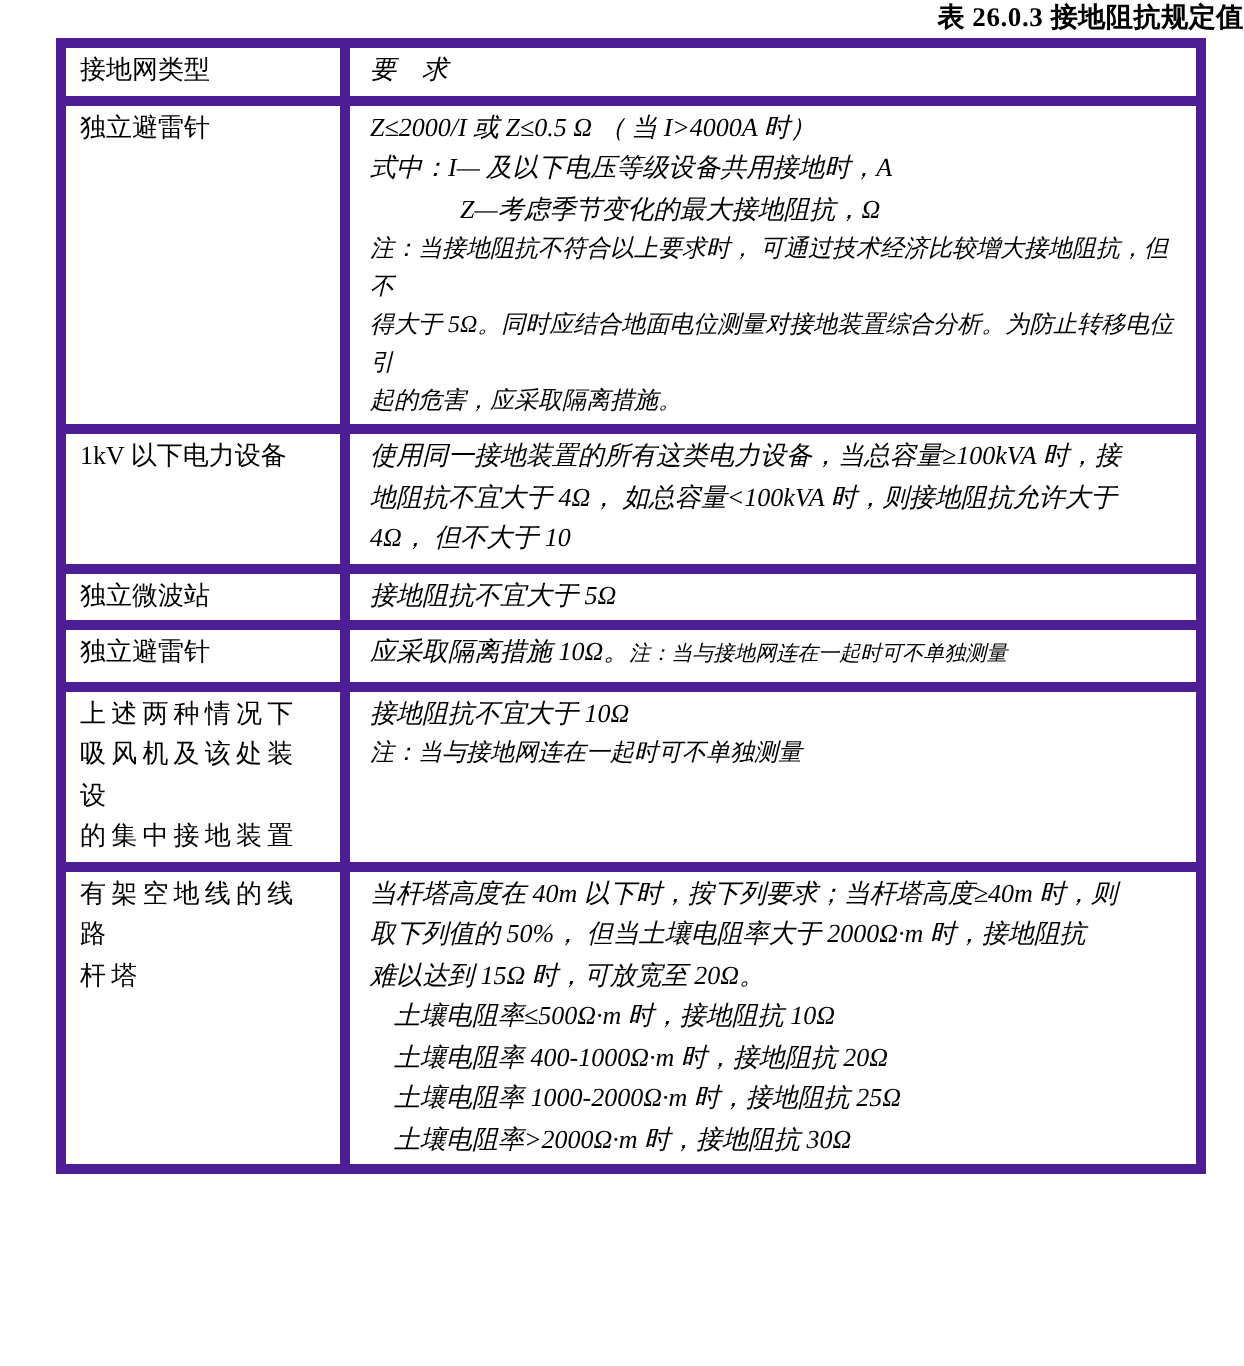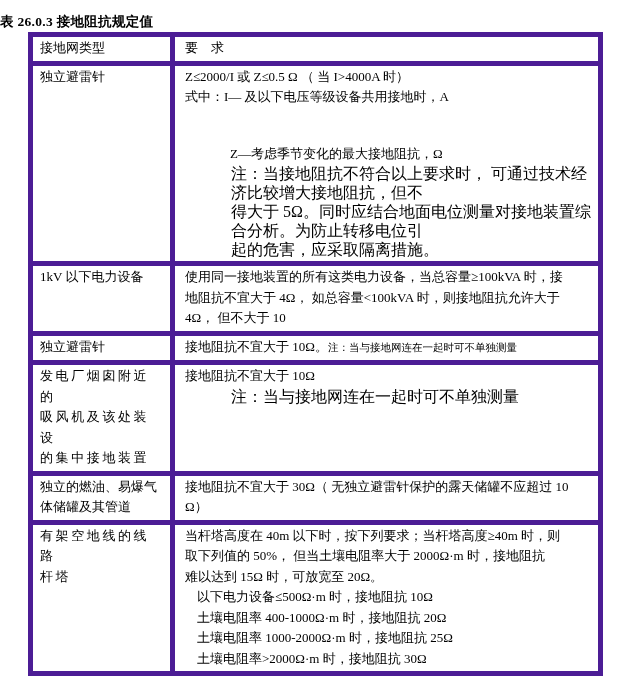--- a/index.html
+++ b/index.html
@@ -2,40 +2,40 @@
 <html><head>
 <meta charset="utf-8">
 <style>
   html,body { margin:0; padding:0; }
   body {
     width:622px; height:683px; background:#ffffff; color:#000;
     font-family:"Liberation Serif","DejaVu Serif",serif;
     overflow:hidden;
   }
   .caption {
-    text-align:left; font-weight:bold; font-size:13.5px;
-    line-height:16px; padding-top:14px; letter-spacing:0.3px;
+    text-align:right; font-weight:bold; font-size:13.5px;
+    line-height:16px; padding-top:1px; letter-spacing:0.3px;
   }
   table.gtable {
     border-collapse:collapse; table-layout:fixed;
     margin:2px 0 0 28px; width:575px;
   }
   .gtable td {
     border:5px solid #4c1d95; vertical-align:top;
     font-size:13px; line-height:20.5px;
     padding:1px 6px 2px 7px;
   }
   td.c1 { width:142px; }
-  td.c2 { padding-left:10px; }
+  td.c2 { padding-left:10px;font-style:italic; }
   .pre { white-space:pre-line; }
   .spread { letter-spacing:2.6px; }
   .ln { white-space:pre-line; }
-  .note { font-size:16px; line-height:19px;margin-left:46px; }
+  .note { font-size:12px; line-height:19px; }
   .inline-note { font-size:10.5px; }
-  .indent-lg { padding-left:45px;margin-top:36px; }
+  .indent-lg { padding-left:45px; }
   .indent-sm { padding-left:12px; }
 </style>
 </head>
 <body>
 
 <div class="caption">表 26.0.3 接地阻抗规定值</div>
 
 <table class="gtable">
   <colgroup>
       <col style="width:142px">
@@ -63,56 +63,54 @@
 
   <tr>
     <td class="c1 pre">1kV 以下电力设备</td>
     <td class="c2">
       <div class="ln">使用同一接地装置的所有这类电力设备，当总容量≥100kVA 时，接
 地阻抗不宜大于 4Ω， 如总容量&lt;100kVA 时，则接地阻抗允许大于
 4Ω， 但不大于 10</div>
     </td>
   </tr>
 
+  <tr>
+    <td class="c1 pre">独立微波站</td>
+    <td class="c2">
+      <div class="ln">接地阻抗不宜大于 5Ω</div>
+    </td>
+  </tr>
 
   <tr>
     <td class="c1 pre">独立避雷针</td>
     <td class="c2">
-      <div><span>接地阻抗不宜大于 10Ω。</span><span class="inline-note">注：当与接地网连在一起时可不单独测量</span></div>
+      <div><span>应采取隔离措施 10Ω。</span><span class="inline-note">注：当与接地网连在一起时可不单独测量</span></div>
     </td>
   </tr>
 
   <tr>
-    <td class="c1 pre spread">发电厂烟囱附近的
+    <td class="c1 pre spread">上述两种情况下
 吸风机及该处装设
 的集中接地装置</td>
     <td class="c2">
       <div class="ln">接地阻抗不宜大于 10Ω</div>
       <div class="ln note">注：当与接地网连在一起时可不单独测量</div>
     </td>
   </tr>
 
-  <tr>
-    <td class="c1 pre">独立的燃油、易爆气
-体储罐及其管道</td>
-    <td class="c2">
-      <div class="ln">接地阻抗不宜大于 30Ω（ 无独立避雷针保护的露天储罐不应超过 10
-Ω）</div>
-    </td>
-  </tr>
 
 
   <tr>
     <td class="c1 pre spread">有架空地线的线路
 杆塔</td>
     <td class="c2">
       <div class="ln">当杆塔高度在 40m 以下时，按下列要求；当杆塔高度≥40m 时，则
 取下列值的 50%， 但当土壤电阻率大于 2000Ω·m 时，接地阻抗
 难以达到 15Ω 时，可放宽至 20Ω。</div>
-      <div class="ln indent-sm">以下电力设备≤500Ω·m 时，接地阻抗 10Ω</div>
+      <div class="ln indent-sm">土壤电阻率≤500Ω·m 时，接地阻抗 10Ω</div>
       <div class="ln indent-sm">土壤电阻率 400-1000Ω·m 时，接地阻抗 20Ω</div>
       <div class="ln indent-sm">土壤电阻率 1000-2000Ω·m 时，接地阻抗 25Ω</div>
       <div class="ln indent-sm">土壤电阻率&gt;2000Ω·m 时，接地阻抗 30Ω</div>
     </td>
   </tr>
 
 </tbody>
   </table>
 
 </body></html>

